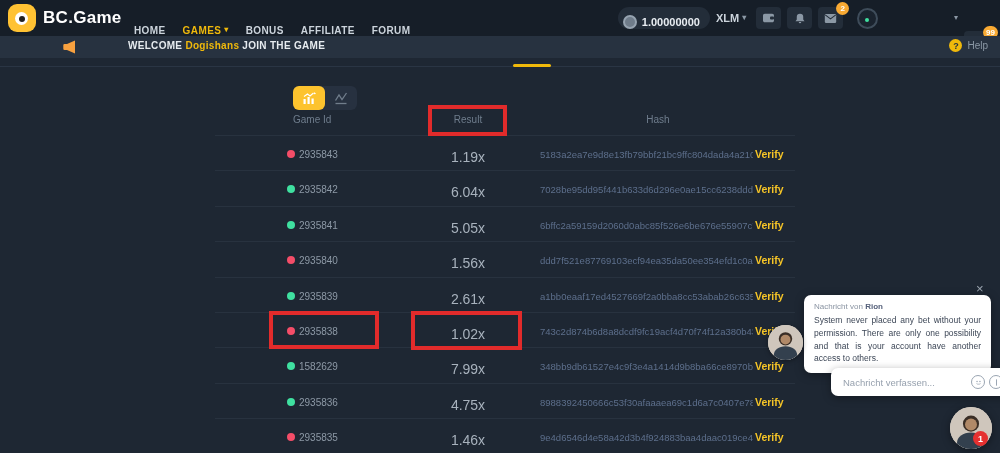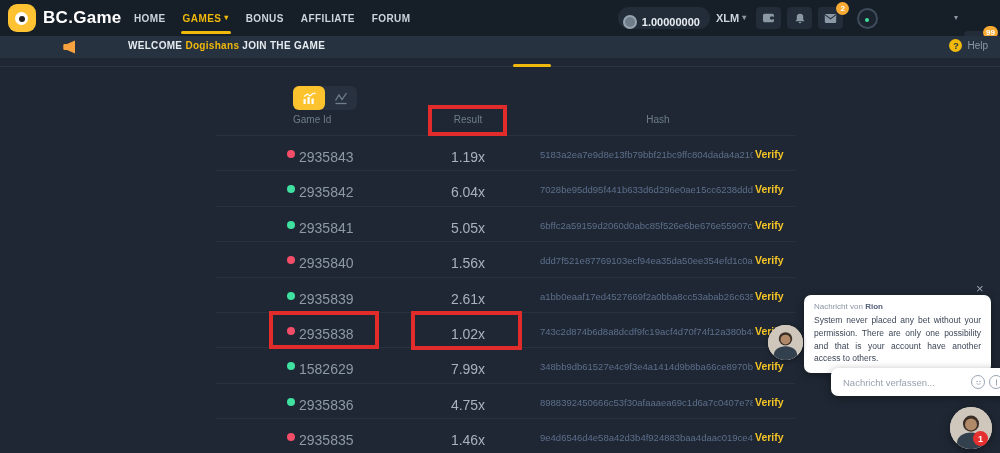--- a/index.html
+++ b/index.html
@@ -7,21 +7,21 @@
   body { font-family:"Liberation Sans", sans-serif; background:#1e2733; overflow:hidden; position:relative; }
   .page { position:absolute; inset:0; width:1000px; height:453px; overflow:hidden; }
 
   
   .topbar { position:absolute; left:0; top:0; width:1000px; height:36px; background:#161e28; z-index:3; }
   .logo-wrap { position:absolute; left:8px; top:4px; display:flex; align-items:center; gap:7px; }
   .logo-badge { width:28px; height:28px; background:#ffc233; border-radius:9px; position:relative; }
   .logo-badge .eye { position:absolute; left:7px; top:8px; width:13px; height:13px; background:#fff; border-radius:50%; }
   .logo-badge .pupil { position:absolute; left:11px; top:12px; width:6px; height:6px; background:#222; border-radius:50%; }
   .brand { color:#ffffff; font-size:17px; font-weight:bold; letter-spacing:.3px; }
-  .nav { position:absolute; left:134px; top:0; height:36px; display:flex; align-items:flex-end; gap:17px; }
+  .nav { position:absolute; left:134px; top:12px; height:36px; display:flex; align-items:flex-end; gap:17px; }
   .nav-item { font-size:10px; font-weight:bold; color:#ccd4dc; letter-spacing:.4px; cursor:pointer; position:relative; height:36px; display:flex; align-items:center; gap:3px; }
   .nav-item.active { color:#f0b90b; }
   .nav-item.active::after { content:""; position:absolute; left:-2px; right:-2px; bottom:2px; height:3px; background:#f0b90b; border-radius:2px; }
   .caret { font-size:8px; color:#8b98a5; line-height:1; }
   .nav-item.active .caret { color:#f0b90b; }
 
   .hdr-right { position:absolute; right:8px; top:0; height:36px; display:flex; align-items:center; gap:6px; }
   .balance-pill { height:22px; background:#232d39; border-radius:12px; display:flex; align-items:center; gap:5px; padding:8px 10px 0 5px; }
   .coin { width:14px; height:14px; border-radius:50%; background:#6f7c8a; border:2px solid #96a3b0; }
   .balance-amount { font-size:11px; font-weight:bold; color:#e8edf2; }
@@ -54,21 +54,21 @@
   .col-header { position:absolute; top:114px; font-size:10px; color:#6f7d8d; }
   .hdr-gameid { left:293px; }
   .hdr-result { left:429px; width:78px; text-align:center; }
   .hdr-hash { left:630px; width:56px; text-align:center; }
 
   .results-table { position:absolute; left:215px; top:135px; width:580px; }
   .t-row { position:relative; height:35.4px; border-top:1px solid #28323f; }
   .status-dot { position:absolute; left:72px; top:14px; width:8px; height:8px; border-radius:50%; }
   .status-dot.red { background:#f44d68; }
   .status-dot.green { background:#3fe0a0; }
-  .game-id { position:absolute; left:84px; top:13px; font-size:14px; color:#8d99a6; }
+  .game-id { position:absolute; left:84px; top:13px; font-size:10px; color:#8d99a6; }
   .result-val { position:absolute; left:214px; top:13px; width:78px; text-align:center; font-size:14px; font-weight:normal; color:#a8b2bd; }
   .hash-val { position:absolute; left:325px; top:13px; width:213px; overflow:hidden; white-space:nowrap; font-size:9.5px; color:#5d6f8c; }
   .verify-link { position:absolute; left:540px; top:12px; font-size:10.5px; font-weight:bold; color:#f5c427; cursor:pointer; }
 
   
   .anno { position:absolute; border:4px solid #e22b2b; z-index:6; pointer-events:none; }
   .anno-result-header { left:428px; top:105px; width:79px; height:31px; }
   .anno-gameid { left:269px; top:311px; width:110px; height:38px; }
   .anno-result { left:411px; top:311px; width:111px; height:39px; }
 

